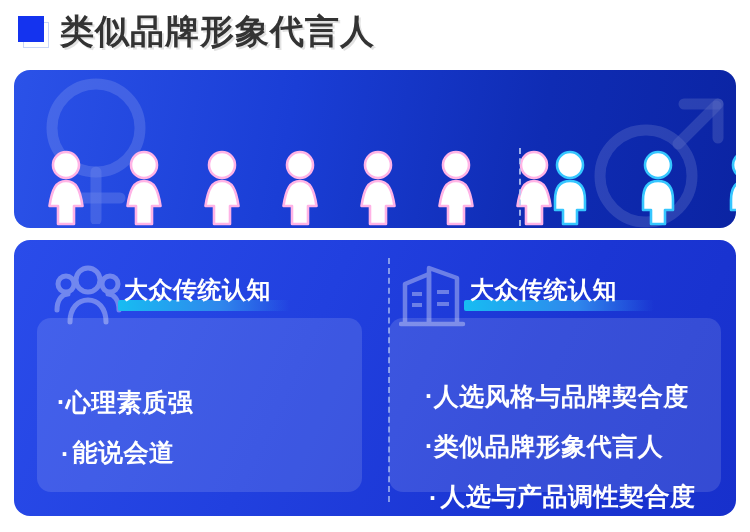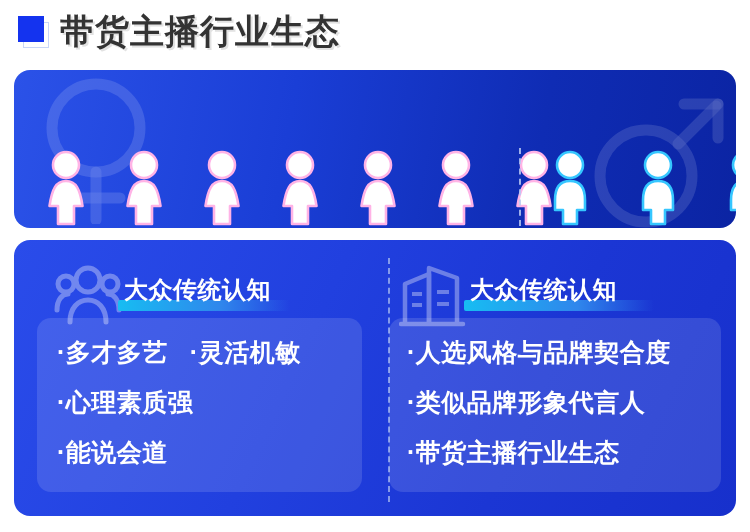--- a/index.html
+++ b/index.html
@@ -108,38 +108,38 @@
 
   .item-row {
     position:absolute; display:flex; align-items:center;
     white-space:nowrap;
   }
   .item {
     font-size:25px; font-weight:bold; color:#ffffff; letter-spacing:.5px;
     display:flex; align-items:baseline;
   }
   #col-left  .item-row { left:20px; }
-  #col-right .item-row { left:18px; }
+  #col-right .item-row { left:36px;margin-top:44px; }
   .row-0 { top:18px; }
   .row-1 { top:68px; }
-  .row-2 { top:118px; }
+  .row-2 { top:118px;font-family:Liberation Mono, monospace; }
   #col-left .item-row .item + .item { margin-left:22px; }
 
   
   .figure { position:relative; }
 </style>
 </head>
 <body>
 
 <div id="title-bar">
   <div id="title-marker">
     <div class="sq-back"></div>
     <div class="sq-front"></div>
   </div>
-  <div id="title-text">带货主播行业生态</div>
+  <div id="title-text">类似品牌形象代言人</div>
 </div>
 
 <div id="top-panel">
 
   <svg class="wm" id="female-symbol-watermark" width="160" height="150" viewBox="0 0 160 150">
     <circle cx="66" cy="54" r="44" fill="none" stroke="#ffffff" stroke-width="11" opacity="0.45"></circle>
     <line x1="66" y1="98" x2="66" y2="146" stroke="#ffffff" stroke-width="11" opacity="0.45" stroke-linecap="round"></line>
     <line x1="42" y1="124" x2="90" y2="124" stroke="#ffffff" stroke-width="11" opacity="0.45" stroke-linecap="round"></line>
   </svg>
 
@@ -212,24 +212,20 @@
       <circle cx="12" cy="20" r="8" fill="none" stroke="#ffffff" stroke-width="5"></circle>
       <circle cx="56" cy="20" r="8" fill="none" stroke="#ffffff" stroke-width="5"></circle>
     </svg>
 
     <div class="col-head">
       <div class="col-head-underline"></div>
       <div class="col-head-text">大众传统认知</div>
     </div>
 
     <div class="items-box">
-      <div class="item-row row-0">
-        <span class="item">·多才多艺</span>
-        <span class="item">·灵活机敏</span>
-      </div>
       <div class="item-row row-1">
         <span class="item">·心理素质强</span>
       </div>
       <div class="item-row row-2">
         <span class="item">·能说会道</span>
       </div>
     </div>
   </div>
 
   <div class="column" id="col-right">
@@ -249,17 +245,17 @@
     </div>
 
     <div class="items-box">
       <div class="item-row row-0">
         <span class="item">·人选风格与品牌契合度</span>
       </div>
       <div class="item-row row-1">
         <span class="item">·类似品牌形象代言人</span>
       </div>
       <div class="item-row row-2">
-        <span class="item">·带货主播行业生态</span>
+        <span class="item">·人选与产品调性契合度</span>
       </div>
     </div>
   </div>
 </div>
 
 </body></html>

